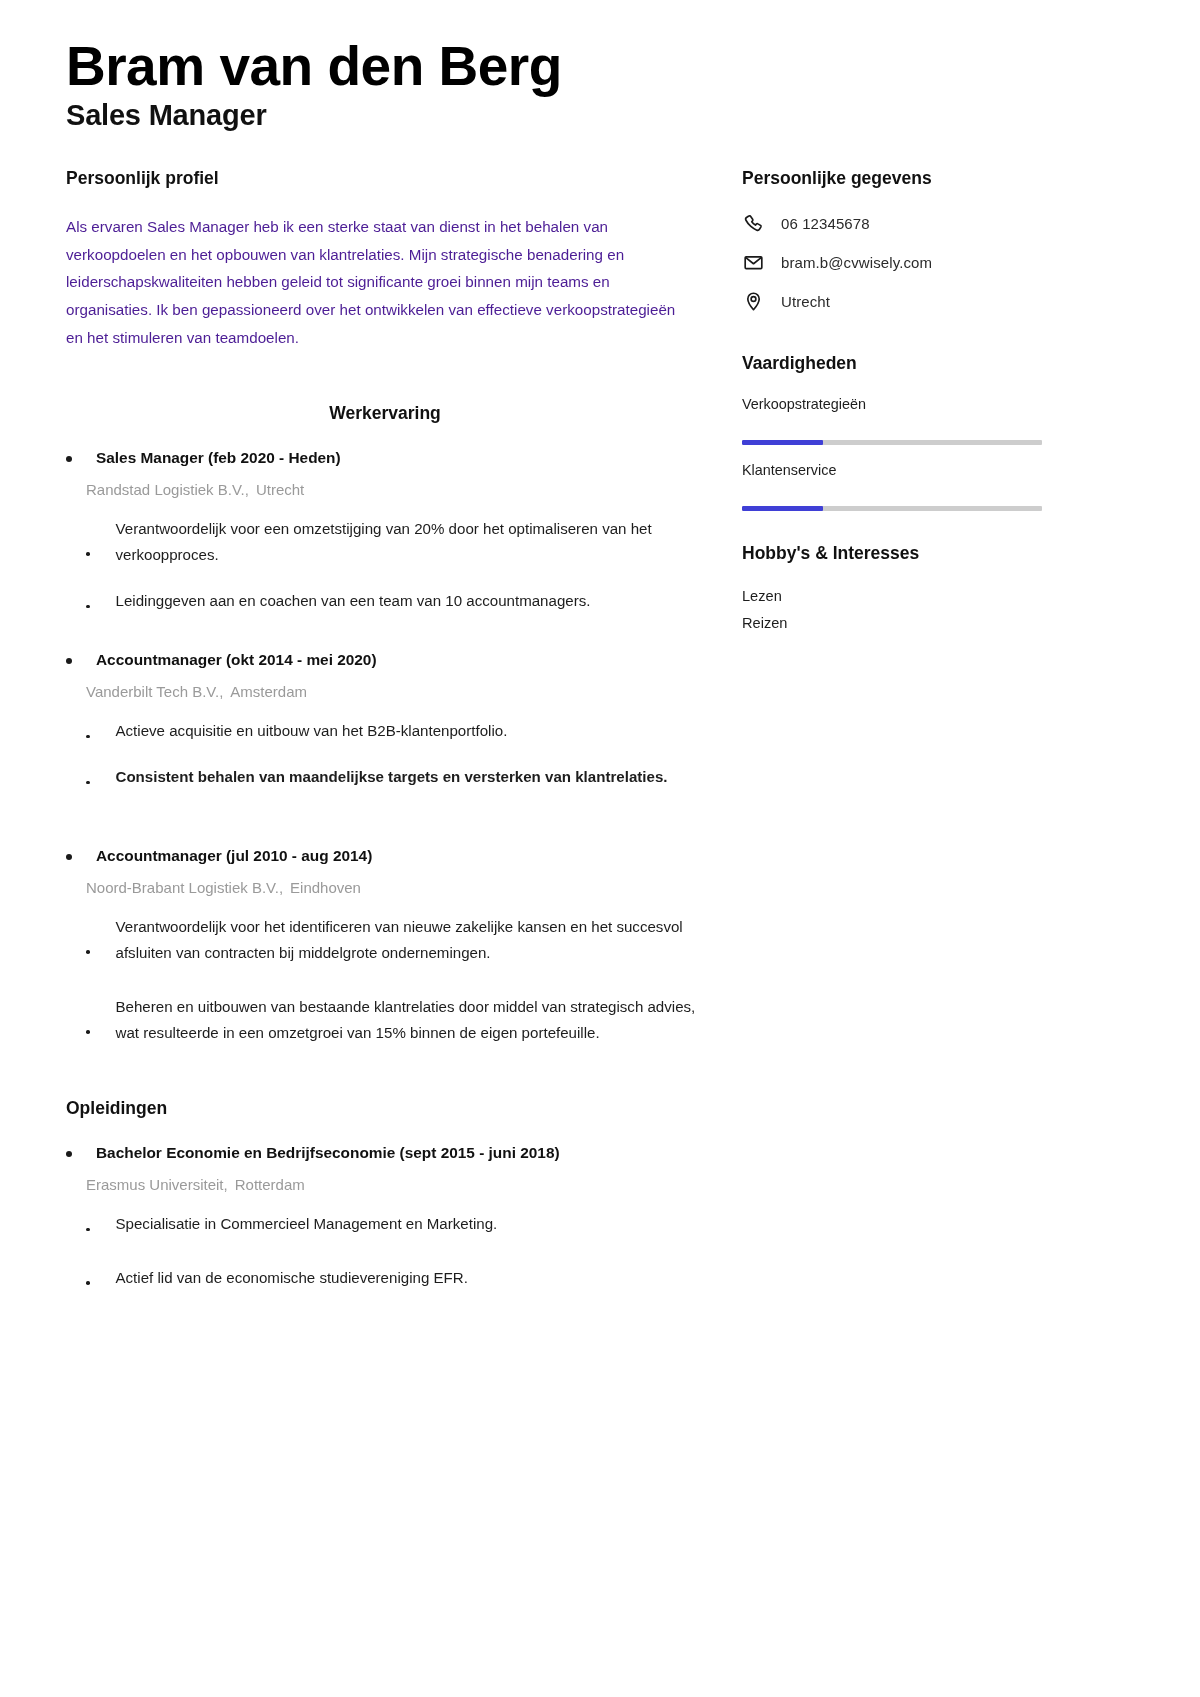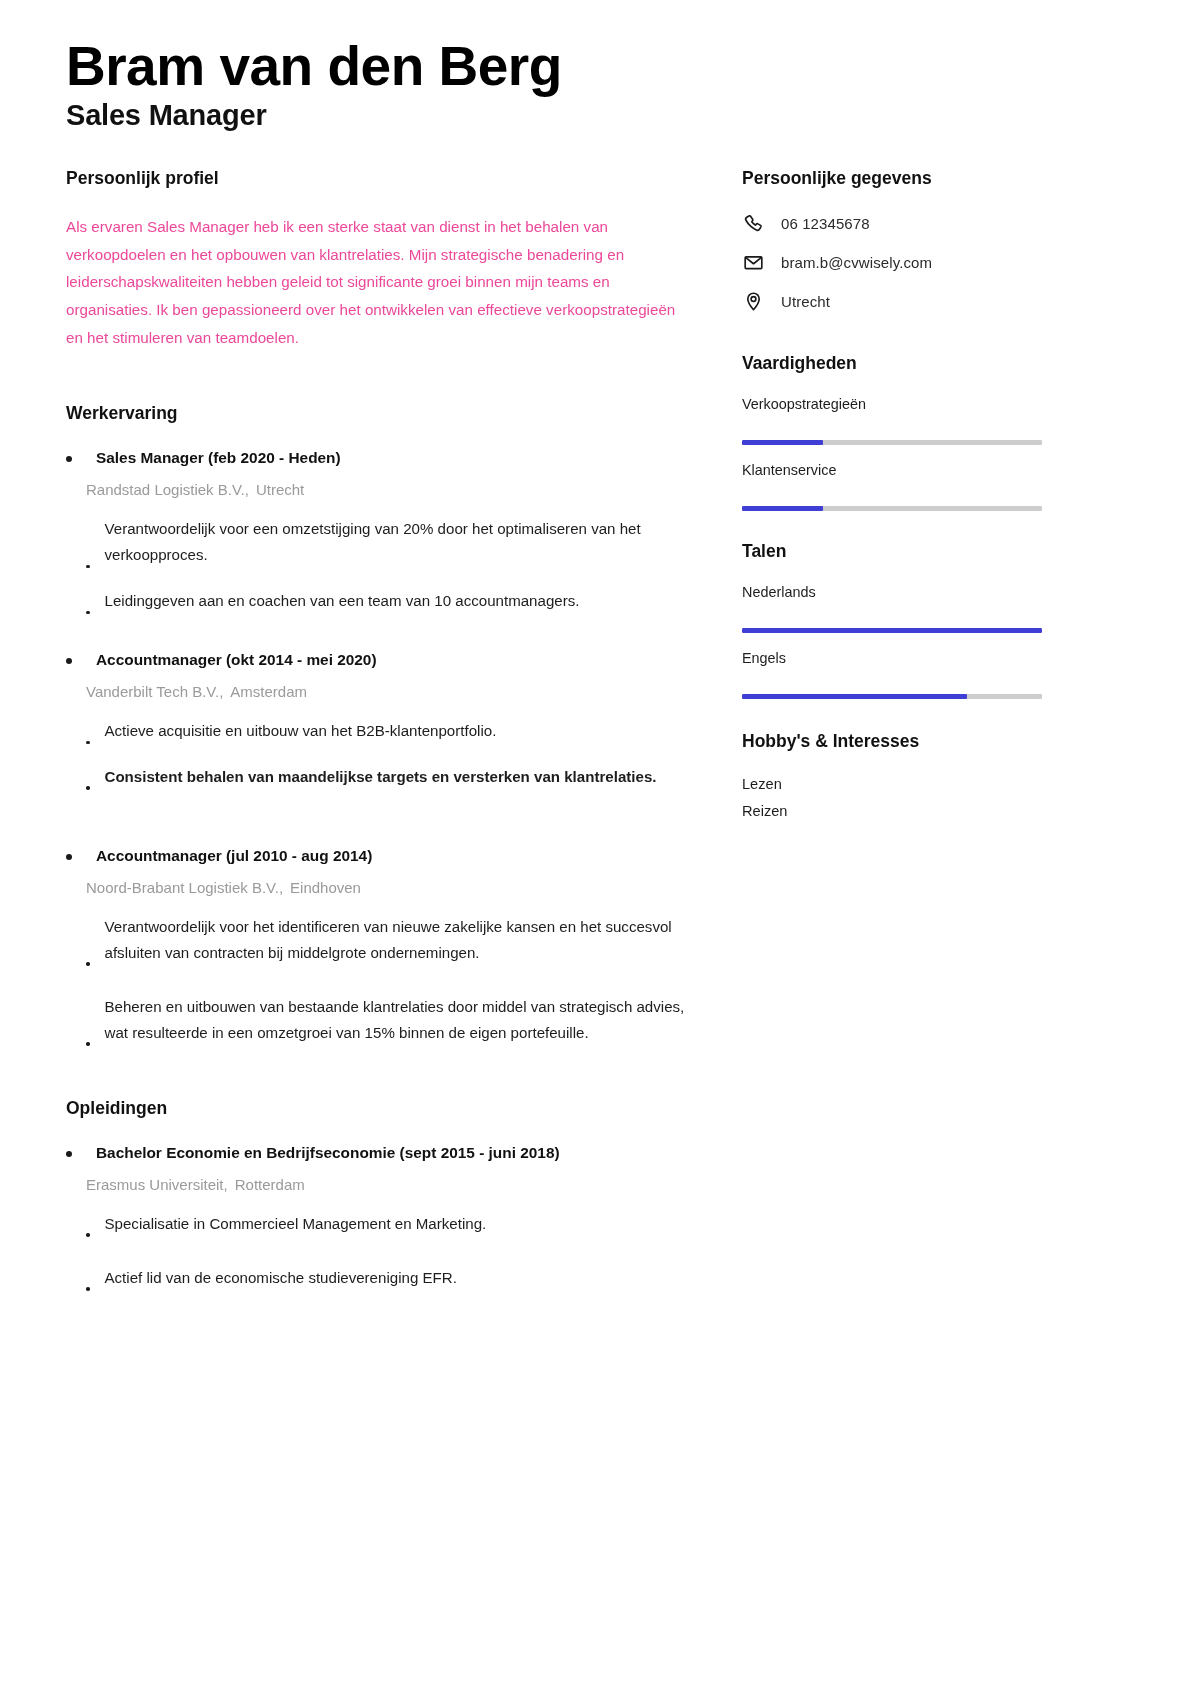--- a/index.html
+++ b/index.html
@@ -60,27 +60,27 @@
   }
 
   
   .sec-title {
     font-size: 17.5px;
     font-weight: bold;
     color: #111111;
     margin-bottom: 24px;
   }
 
-  .sec-title.werk { margin-top: 52px; }
+  .sec-title.werk { margin-top: 52px; text-align: center; }
   .sec-title.opl  { margin-top: 52px; }
 
   .profile-text {
     font-size: 15.2px;
     line-height: 1.82;
-    color: #ec4899;
+    color: #4c1d95;
     max-width: 625px;
   }
 
   
   .entry { margin-bottom: 26px; }
 
   .entry-head {
     display: flex;
     align-items: flex-start;
     gap: 24px;
@@ -107,22 +107,22 @@
     color: #9a9a9a;
     margin: 11px 0 0 20px;
     line-height: 1.4;
   }
   .entry-meta .sep { display: inline-block; width: 7px; }
 
   .bullets { margin: 16px 0 0 20px; }
 
   .bullet {
     display: flex;
-    align-items: flex-end;
-    gap: 15px;
+    align-items: center;
+    gap: 26px;
     margin-bottom: 20px;
   }
   .bullet:last-child { margin-bottom: 0; }
 
   .bullet-dot {
     flex: 0 0 auto;
     width: 3.5px;
     height: 3.5px;
     border-radius: 50%;
     background: #1a1a1a;
@@ -350,37 +350,20 @@
         <div class="skill">
           <div class="skill-label">Klantenservice</div>
           <div class="bar-track">
             <div class="bar-fill" style="width: 27%;"></div>
           </div>
         </div>
 
 
       </section>
 
-      <section>
-        <h3 class="side-title talen">Talen</h3>
-
-        <div class="skill">
-          <div class="skill-label">Nederlands</div>
-          <div class="bar-track">
-            <div class="bar-fill" style="width: 100%;"></div>
-          </div>
-        </div>
-
-        <div class="skill">
-          <div class="skill-label">Engels</div>
-          <div class="bar-track">
-            <div class="bar-fill" style="width: 75%;"></div>
-          </div>
-        </div>
-      </section>
 
       <section>
         <h3 class="side-title hobby">Hobby's &amp; Interesses</h3>
         <div class="hobby-item">Lezen</div>
         <div class="hobby-item">Reizen</div>
       </section>
 
     </aside>
   </div>
 </div>

